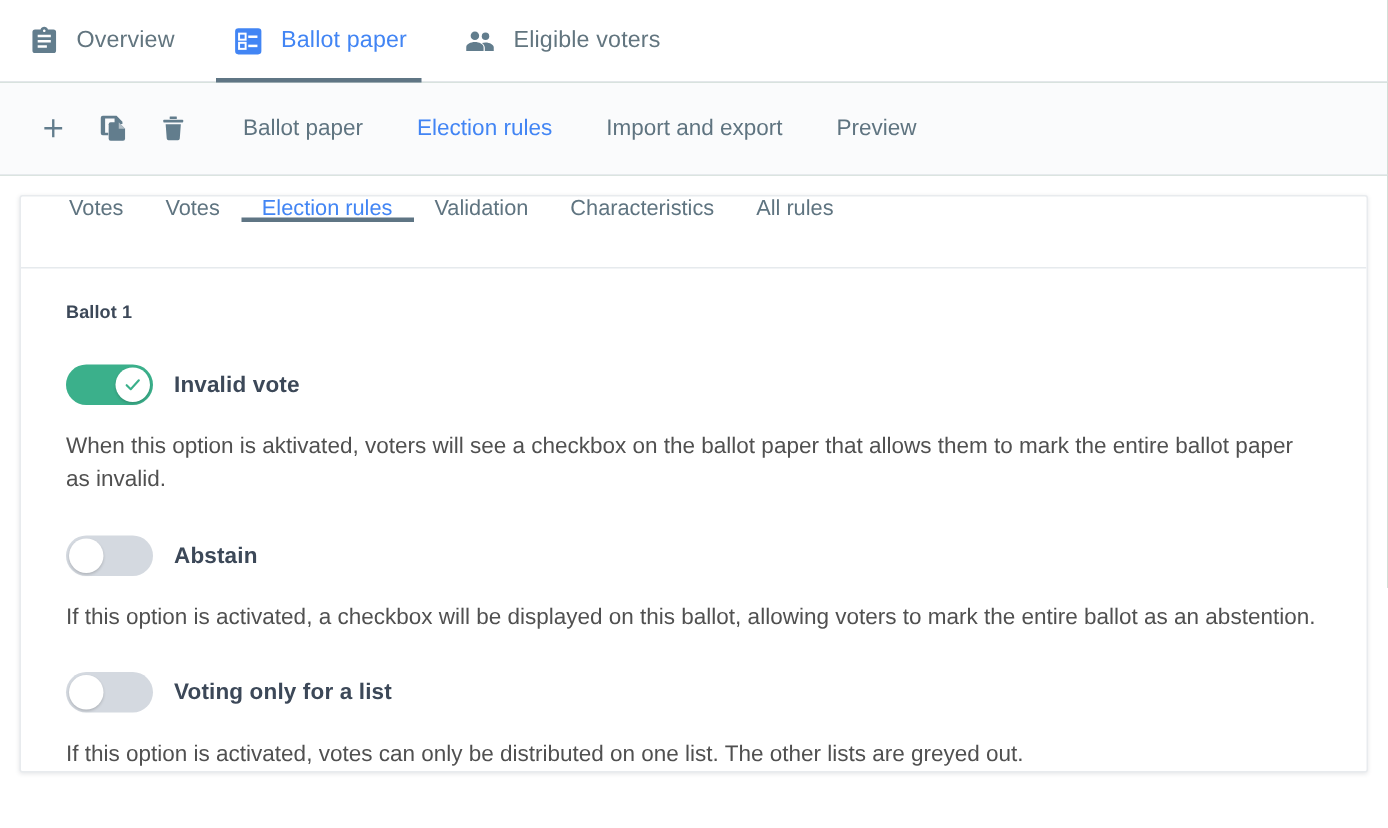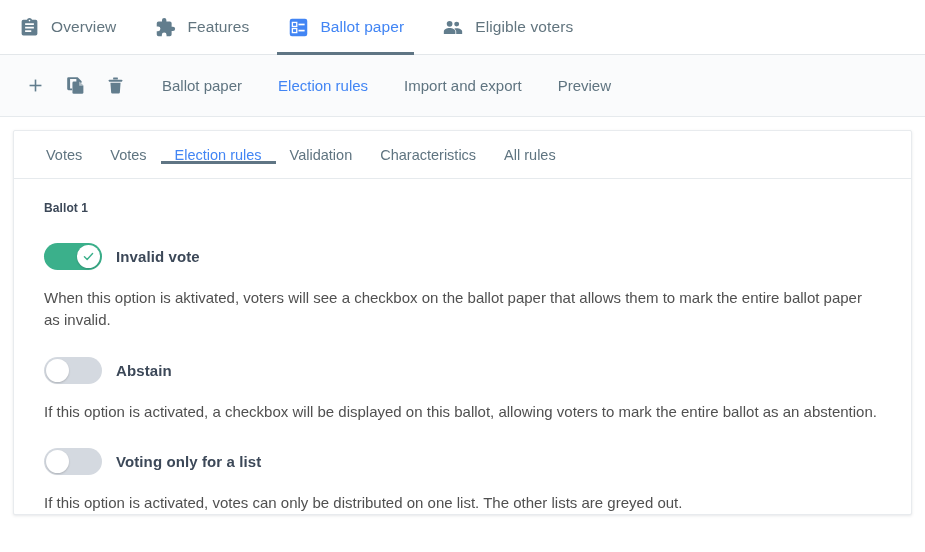--- a/index.html
+++ b/index.html
@@ -127,21 +127,21 @@
     box-shadow: 0 1px 3px rgba(60,72,88,0.13);
     display: flex;
     flex-direction: column;
     overflow: hidden;
   }
 
   .subtabs {
     height: 48px;
     flex: 0 0 48px;
     display: flex;
-    align-items: center;
+    align-items: flex-start;
     padding-left: 18px;
     border-bottom: 1px solid #e6eaed;
   }
 
   .subtab {
     display: flex;
     align-items: center;
     padding: 0 14px;
     font-size: 14.5px;
     color: #5f7480;
@@ -235,28 +235,20 @@
 
     <div class="topnav-item">
       <span class="nav-icon">
         <svg width="21" height="21" viewBox="0 0 24 24" fill="#627d8d">
           <path d="M19 3h-4.18C14.4 1.84 13.3 1 12 1s-2.4.84-2.82 2H5a2 2 0 0 0-2 2v14a2 2 0 0 0 2 2h14a2 2 0 0 0 2-2V5a2 2 0 0 0-2-2zm-7 0c.55 0 1 .45 1 1s-.45 1-1 1-1-.45-1-1 .45-1 1-1zM7 7h10v2H7V7zm0 4h10v2H7v-2zm0 4h7v2H7v-2z"></path>
         </svg>
       </span>
       <span class="topnav-label">Overview</span>
     </div>
 
-    <div class="topnav-item">
-      <span class="nav-icon">
-        <svg width="21" height="21" viewBox="0 0 24 24" fill="#627d8d">
-          <path d="M20.5 11H19V7a2 2 0 0 0-2-2h-4V3.5a2.5 2.5 0 0 0-5 0V5H4a2 2 0 0 0-2 2v3.8h1.5a2.7 2.7 0 0 1 0 5.4H2V20a2 2 0 0 0 2 2h3.8v-1.5a2.7 2.7 0 0 1 5.4 0V22H17a2 2 0 0 0 2-2v-4h1.5a2.5 2.5 0 0 0 0-5z"></path>
-        </svg>
-      </span>
-      <span class="topnav-label">Features</span>
-    </div>
 
     <div class="topnav-item active">
       <span class="nav-icon">
         <svg width="21" height="21" viewBox="0 0 24 24">
           <rect x="2" y="2" width="20" height="20" rx="2.5" fill="#4285f4"></rect>
           <rect x="5" y="6.2" width="5" height="4.6" fill="none" stroke="#ffffff" stroke-width="1.5"></rect>
           <rect x="5" y="13.2" width="5" height="4.6" fill="none" stroke="#ffffff" stroke-width="1.5"></rect>
           <rect x="12" y="7.6" width="7" height="1.9" fill="#ffffff"></rect>
           <rect x="12" y="14.6" width="7" height="1.9" fill="#ffffff"></rect>
         </svg>

